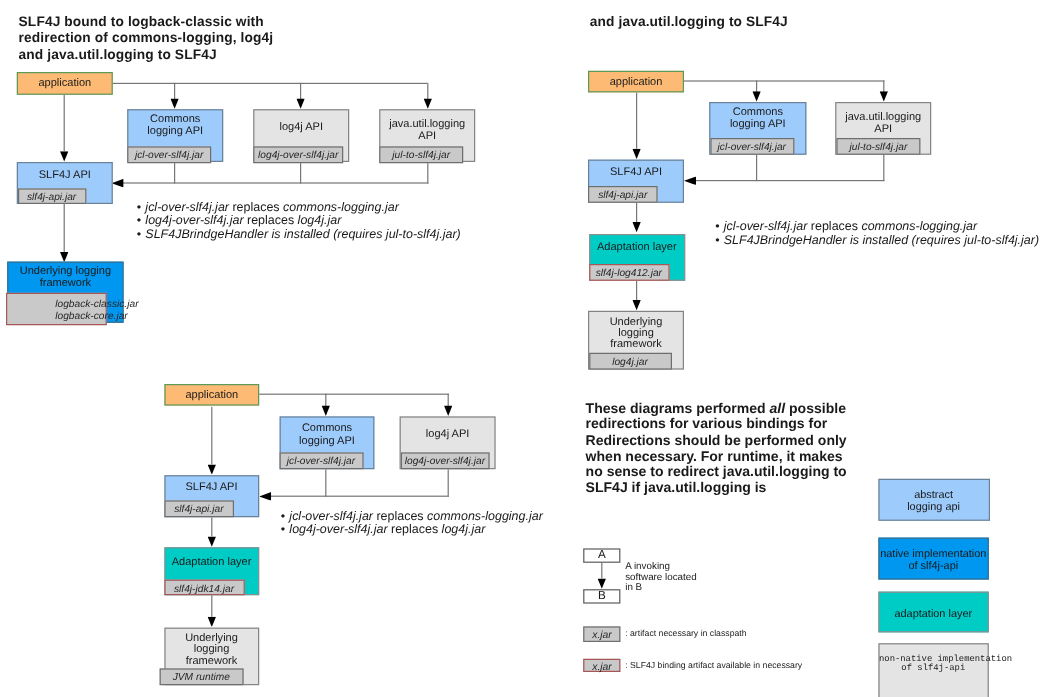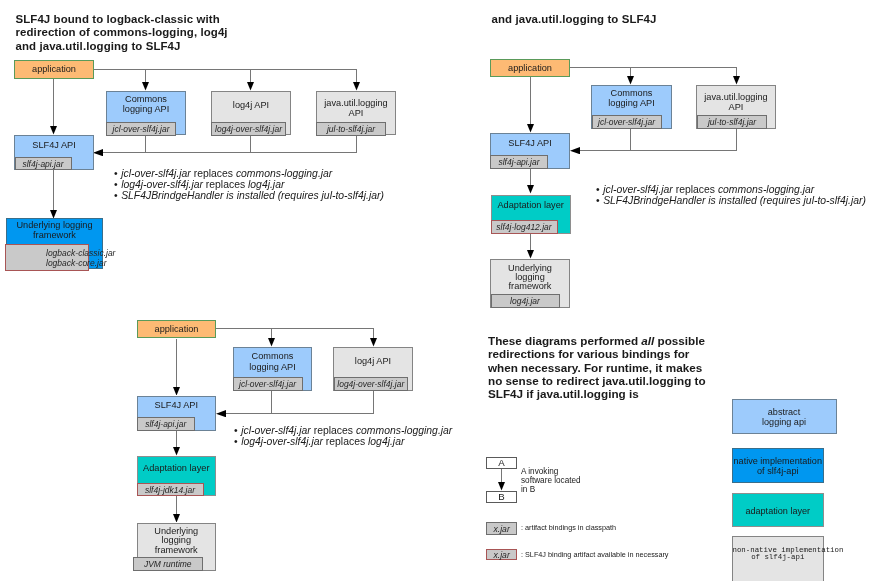--- a/index.html
+++ b/index.html
@@ -260,20 +260,21 @@
 <div class="jar" style="left:133px;top:556.5px;width:69.5px;height:14px;padding-top:1px;">JVM runtime</div>
 
 <div class="bullets" style="left:234px;top:424.5px;">
   <div><span class="bm">•</span><i>jcl-over-slf4j.jar</i><span> replaces </span><i>commons-logging.jar</i></div>
   <div><span class="bm">•</span><i>log4j-over-slf4j.jar</i><span> replaces </span><i>log4j.jar</i></div>
 </div>
 
 <div class="para" style="left:488px;top:334px;">
   <div><span>These diagrams performed </span><i>all</i><span> possible</span></div>
   <div>redirections for various bindings for</div>
+  <div>Redirections should be performed only</div>
   <div>when necessary. For runtime, it makes</div>
   <div>no sense to redirect java.util.logging to</div>
   <div>SLF4J if java.util.logging is</div>
 </div>
 
 <div class="box" style="left:486px;top:457px;width:31px;height:12px;background:#ffffff;border-color:#5a5a5a;">
   <div class="boxlabel" style="top:0px;font-size:9.7px;line-height:10.5px;">A</div>
 </div>
 <div class="ln vl" style="left:501px;top:469px;height:13.4px;"></div>
 <svg class="abs" style="left:498px;top:482.4px;width:7px;height:8.6px;" viewBox="0 0 7 8.6">
@@ -282,26 +283,26 @@
 <div class="box" style="left:486px;top:491px;width:31px;height:12px;background:#ffffff;border-color:#5a5a5a;">
   <div class="boxlabel" style="top:0px;font-size:9.7px;line-height:10.5px;">B</div>
 </div>
 <div class="legtext" style="left:521px;top:466.5px;">
   <div>A invoking</div>
   <div>software located</div>
   <div>in B</div>
 </div>
 
 <div class="jar" style="left:486px;top:522px;width:31.3px;height:12.9px;padding-top:1px;font-size:8.6px;line-height:10px;">x.jar</div>
-<div class="legtext2" style="left:521px;top:522.5px;">: artifact bindings in classpath</div>
+<div class="legtext2" style="left:521px;top:522.5px;">: artifact necessary in classpath</div>
 
 <div class="jar jarred" style="left:486px;top:549.3px;width:31.3px;height:10.5px;padding-top:1px;font-size:8.6px;line-height:9px;">x.jar</div>
 <div class="legtext2" style="left:521px;top:549.5px;">: SLF4J binding artifact available in necessary</div>
 
-<div class="box lblue" style="left:731.5px;top:399px;width:105px;height:35.3px;">
+<div class="box lblue" style="left:731.5px;top:399px;width:93px;height:35.3px;">
   <div class="boxlabel" style="top:7px;font-size:9.1px;">abstract</div>
   <div class="boxlabel" style="top:17px;font-size:9.1px;">logging api</div>
 </div>
 <div class="box dblue" style="left:731.5px;top:448.3px;width:92.5px;height:35px;">
   <div class="boxlabel" style="top:7px;font-size:9.1px;">native implementation</div>
   <div class="boxlabel" style="top:17px;font-size:9.1px;">of slf4j-api</div>
 </div>
 <div class="box teal" style="left:731.5px;top:492.6px;width:92.5px;height:34.1px;">
   <div class="boxlabel" style="top:12px;font-size:9.1px;">adaptation layer</div>
 </div>

